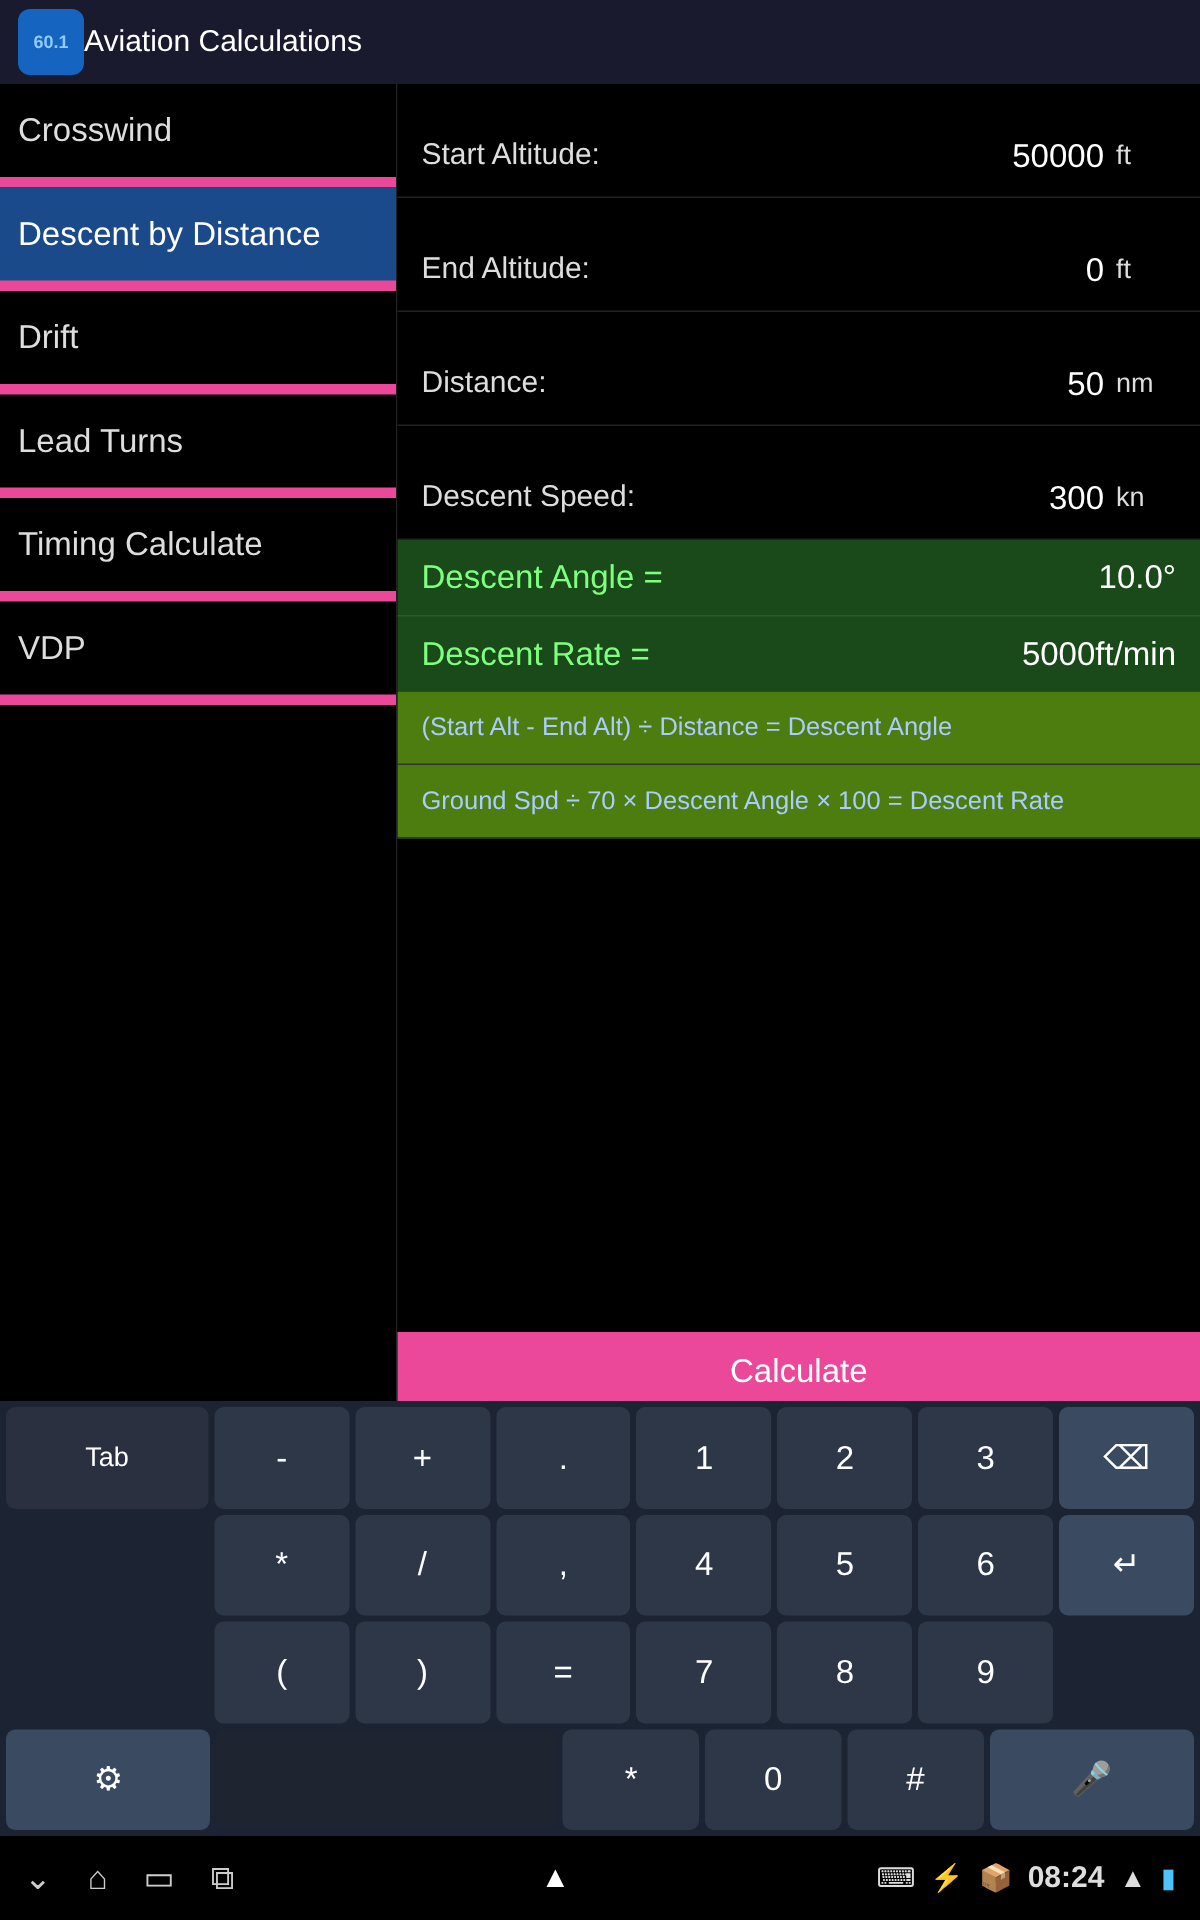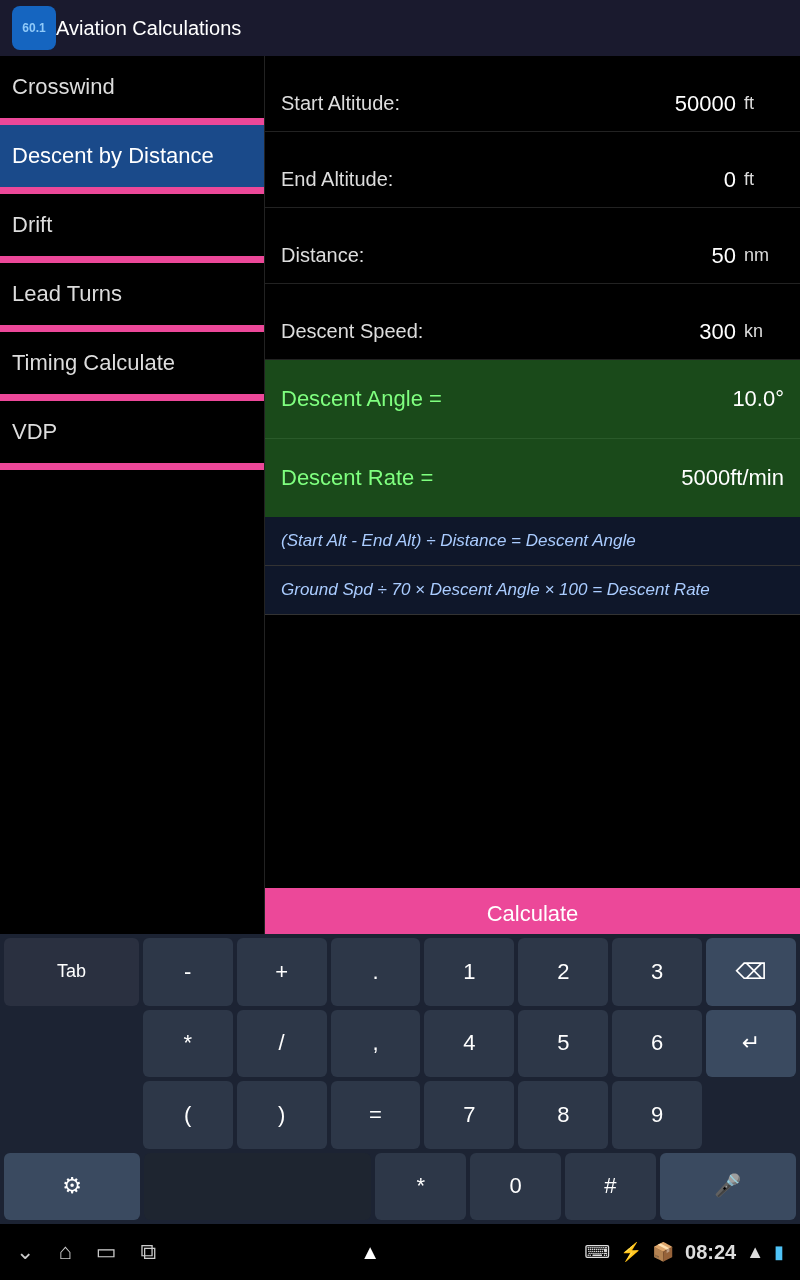--- a/index.html
+++ b/index.html
@@ -99,41 +99,40 @@
       font-size: 18px;
       color: #ddd;
       margin-left: 8px;
       width: 40px;
     }
 
     
     .result-row {
       display: flex;
       align-items: center;
-      padding: 26px 16px;
+      padding: 12px 16px;
       background: #1a4a1a;
       min-height: 50px;
     }
     .result-label {
       font-size: 22px;
       color: #7fff7f;
       flex: 1;
     }
     .result-value {
       font-size: 22px;
       color: #fff;
       text-align: right;
     }
 
     
     .formula-row {
       padding: 14px 16px;
-      background: #0f172a;
+      background: #4d7c0f;
       border-bottom: 1px solid #333;
-      font-style: italic;
     }
     .formula-text {
       font-size: 17px;
       color: #aaccff;
     }
 
     
     #calculate-btn {
       position: absolute;
       bottom: 340px;

